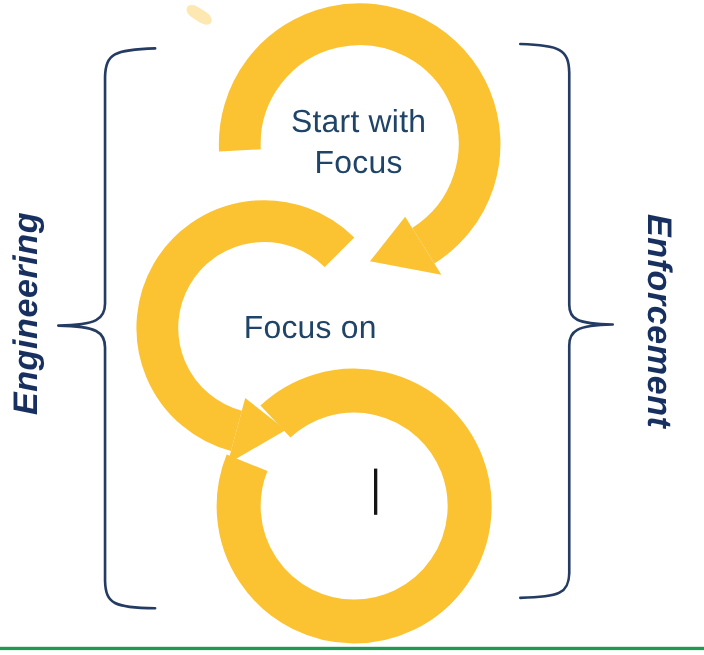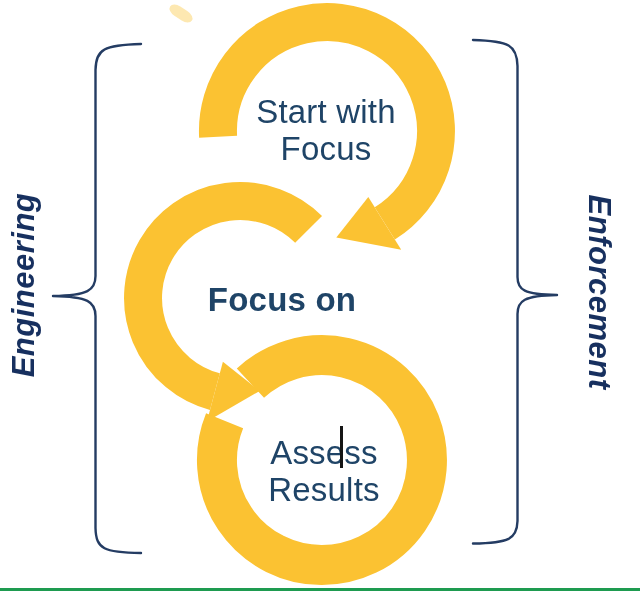--- a/index.html
+++ b/index.html
@@ -1,21 +1,21 @@
 <!DOCTYPE html>
 <html><head>
 <meta charset="utf-8">
 <style>
   html,body{margin:0;padding:0;background:#ffffff;}
   #stage{position:relative;width:640px;height:595px;background:#ffffff;overflow:hidden;
          font-family:"Liberation Sans", sans-serif;}
   svg{position:absolute;left:0;top:0;}
   .brace{fill:none;stroke-width:2.4px;stroke-linecap:round;stroke-linejoin:round;}
   .step-label{position:absolute;transform:translate(-50%,-50%);text-align:center;
-              font-size:33px;line-height:37px;font-weight:400;letter-spacing:.2px;white-space:nowrap;}
+              font-size:29px;line-height:37px;font-weight:400;letter-spacing:.2px;white-space:nowrap;}
   .vlabel{position:absolute;white-space:nowrap;font-size:31px;font-weight:700;font-style:italic;
           letter-spacing:.5px;}
   .vlabel-left{transform:translate(-50%,-50%) rotate(-90deg);}
   .vlabel-right{transform:translate(-50%,-50%) rotate(90deg);}
   #text-caret{position:absolute;width:2.5px;height:42px;}
   #stray-mark{position:absolute;width:26px;height:11px;border-radius:40%/60%;
               opacity:.38;transform:rotate(33deg);}
   #bottom-divider{position:absolute;left:0;width:640px;height:3px;top:588px;}
 </style>
 </head>
@@ -39,28 +39,24 @@
     <path id="brace-right" class="brace" d="M 473 40 C 509 41 517 45 517.5 66 L 517.5 277 C 517.5 290 524 294.5 557 295 C 524 295.5 517.5 301 517.5 314 L 517.5 521 C 517 539 509 543 473 543.5" stroke="#243C63"></path>
   </svg>
 
   <div id="stray-mark" style="left: 168px; top: 8px; background: rgb(251, 194, 50);"></div>
 
   <div class="step-label" style="left: 326px; top: 130px; color: rgb(31, 68, 103);">
     <div>Start with</div>
     <div>Focus</div>
   </div>
 
-  <div class="step-label" style="left: 282px; top: 299px; color: rgb(31, 68, 103); font-weight: bold;">
+  <div class="step-label" style="left: 282px; top: 299px; color: rgb(31, 68, 103);">
     <div>Focus on</div>
   </div>
 
-  <div class="step-label" style="left: 324px; top: 471px; color: rgb(31, 68, 103);">
-    <div>Assess</div>
-    <div>Results</div>
-  </div>
 
   <div id="text-caret" style="left: 340px; top: 426px; background: rgb(21, 21, 21);"></div>
 
   <div class="vlabel vlabel-left" style="left: 24px; top: 285px; color: rgb(23, 48, 95);">Engineering</div>
 
   <div class="vlabel vlabel-right" style="left: 599px; top: 292px; color: rgb(23, 48, 95);">Enforcement</div>
 
   <div id="bottom-divider" style="background: rgb(30, 155, 80);"></div>
 
 </div>

